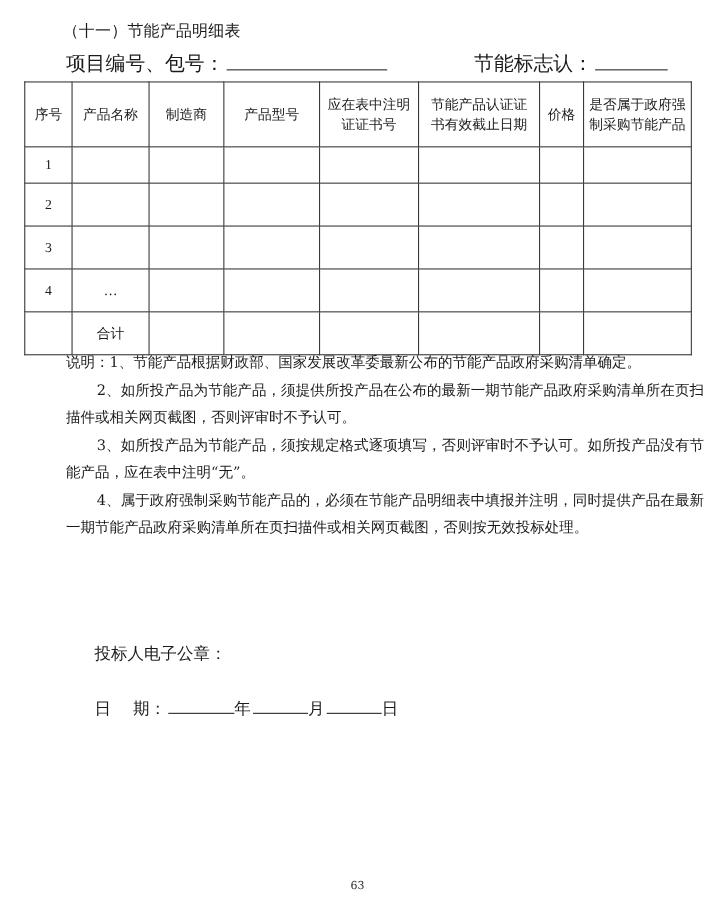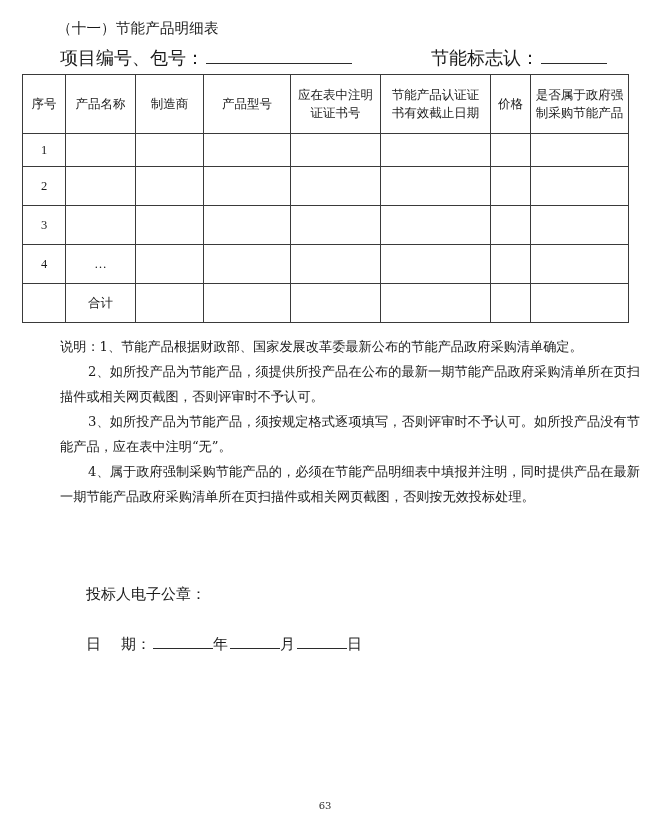--- a/index.html
+++ b/index.html
@@ -107,21 +107,20 @@
   col.c-gov    { width: 98px; }
 
   
   .notes {
     position: absolute;
     left: 60px;
     top: 318px;
     width: 580px;
     font-size: 13.2px;
     line-height: 25px;
-    margin-top: 16px;
   }
   .note-p {
     margin: 0;
     text-align: justify;
   }
   .note-p.indent { text-indent: 28px; }
   .note-p.bold {
     font-weight: normal;
   }
 

